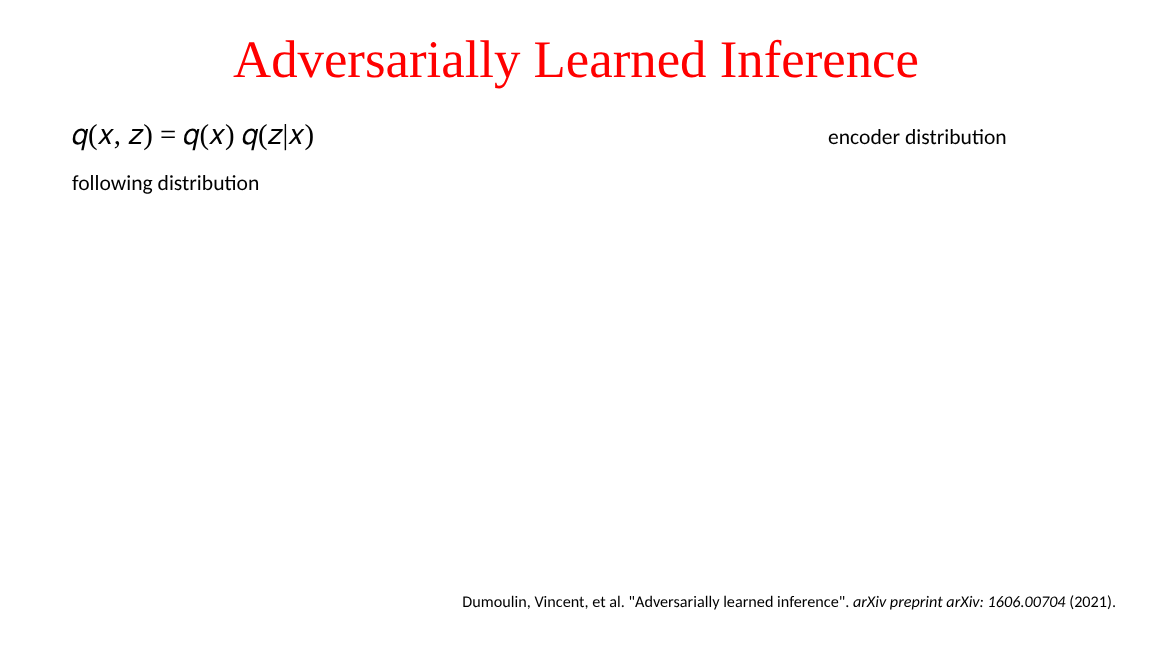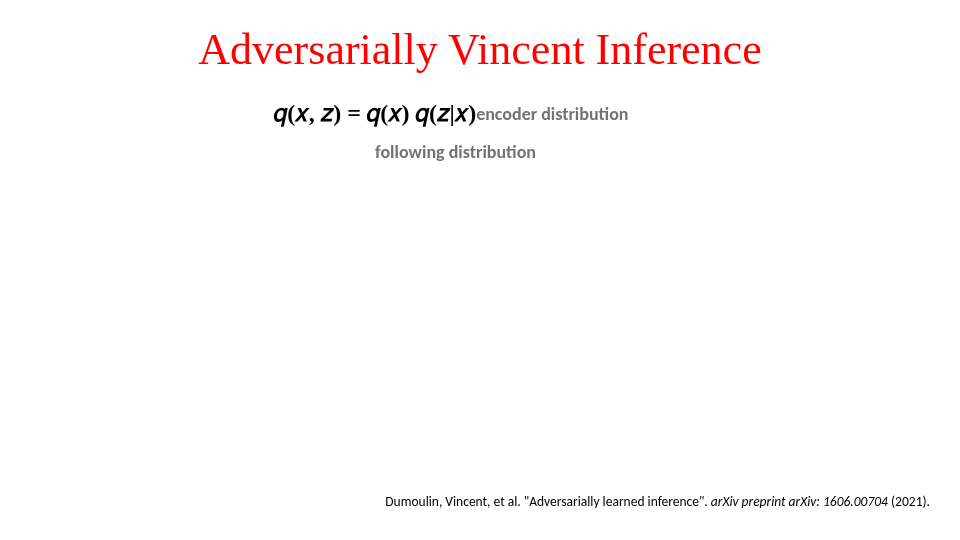--- a/index.html
+++ b/index.html
@@ -48,32 +48,31 @@
     font-size: 21px;
   }
   .math-block {
     text-align: center;
     margin: 10px auto 24px auto;
     position: relative;
   }
   .math-row {
     display: flex;
     align-items: center;
-    justify-content: center;
+    justify-content: space-between;
     margin: 14px 0;
-    font-weight: bold;
   }
   .eq {
     font-family: "Cambria Math", "Times New Roman", serif;
     font-size: 24px;
     white-space: nowrap;
   }
   .annot {
     font-size: 18px;
-    color: #737373;
+    color: #000000;
     font-family: Calibri, Arial, sans-serif;
     min-width: 210px;
     text-align: left;
   }
   .citation {
     position: absolute;
     bottom: 30px;
     left: 0;
     right: 30px;
     font-size: 13.5px;
@@ -81,21 +80,21 @@
     color: #000;
     font-family: Calibri, Arial, sans-serif;
   }
   .citation .ital { font-style: italic; }
 </style>
 </head>
 <body>
 
 <div class="slide">
 
-  <h1 class="title">Adversarially Vincent Inference</h1>
+  <h1 class="title">Adversarially Learned Inference</h1>
 
   <ul class="bullets">
   </ul>
 
   <div class="math-block">
     <div class="math-row">
       <span class="eq">𝑞(𝑥, 𝑧)  =   𝑞(𝑥) 𝑞(𝑧|𝑥)</span>
       <span class="annot">encoder distribution</span>
     </div>
     <div class="math-row">

